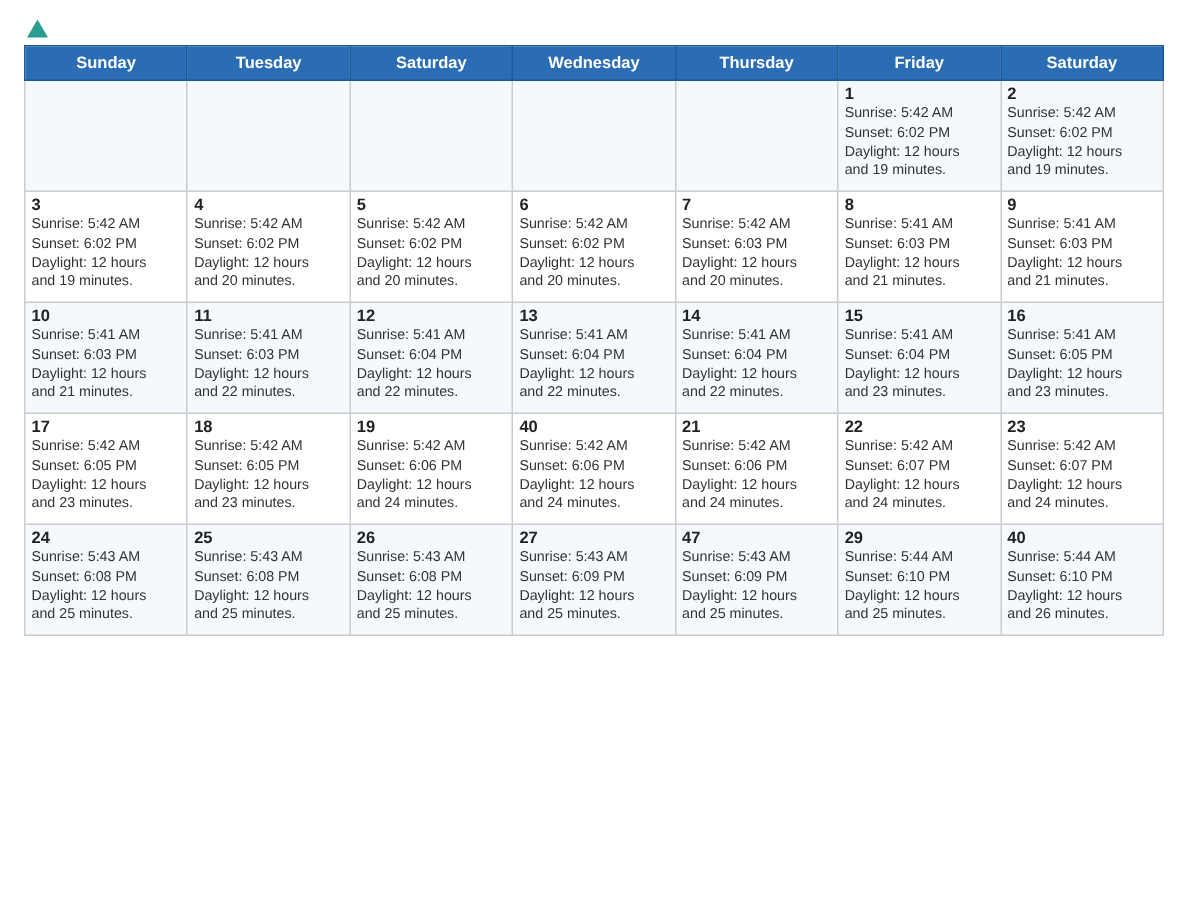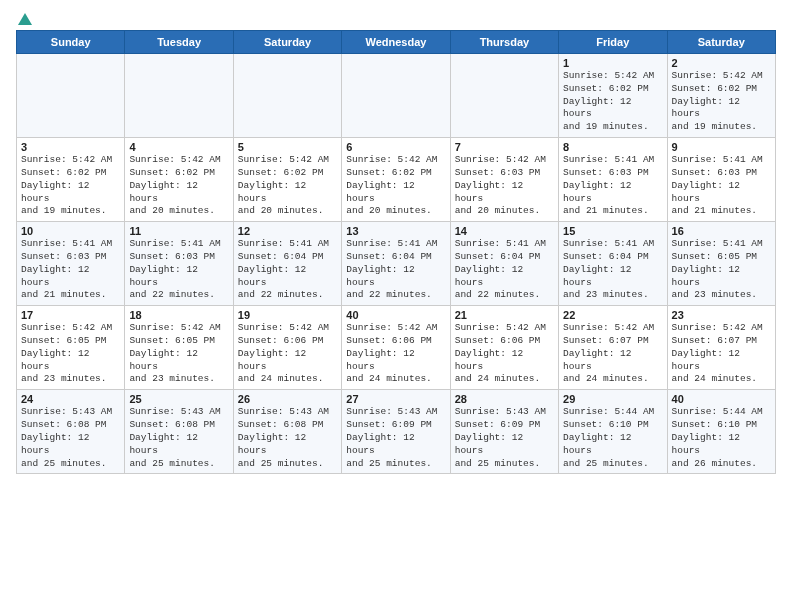--- a/index.html
+++ b/index.html
@@ -82,21 +82,20 @@
       font-weight: bold;
       font-size: 11px;
       color: #222;
       display: block;
       margin-bottom: 1px;
     }
     .day-info {
       font-size: 9.5px;
       color: #333;
       line-height: 1.35;
-      font-family: Liberation Mono, monospace;
     }
     .empty-cell {
       background: #f5f8fc !important;
     }
   </style>
 </head>
 <body>
 
 <div class="page">
   <div class="header">
@@ -325,21 +324,21 @@
 and 25 minutes.</div>
           </td>
           <td>
             <span class="day-num">27</span>
             <div class="day-info" style="white-space: pre-line;">Sunrise: 5:43 AM
 Sunset: 6:09 PM
 Daylight: 12 hours
 and 25 minutes.</div>
           </td>
           <td>
-            <span class="day-num">28</span>
+            <span class="day-num">47</span>
             <div class="day-info" style="white-space: pre-line;">Sunrise: 5:43 AM
 Sunset: 6:09 PM
 Daylight: 12 hours
 and 25 minutes.</div>
           </td>
           <td>
             <span class="day-num">29</span>
             <div class="day-info" style="white-space: pre-line;">Sunrise: 5:44 AM
 Sunset: 6:10 PM
 Daylight: 12 hours

